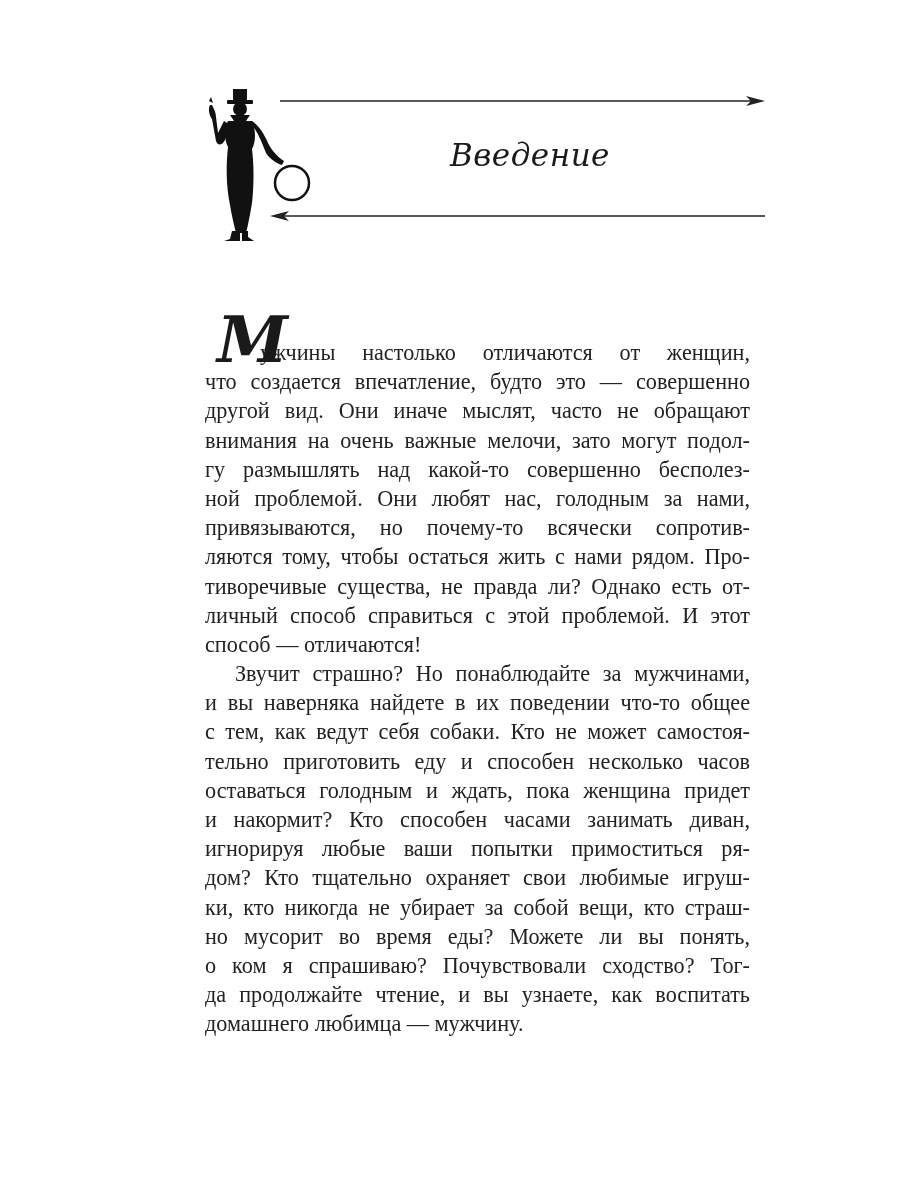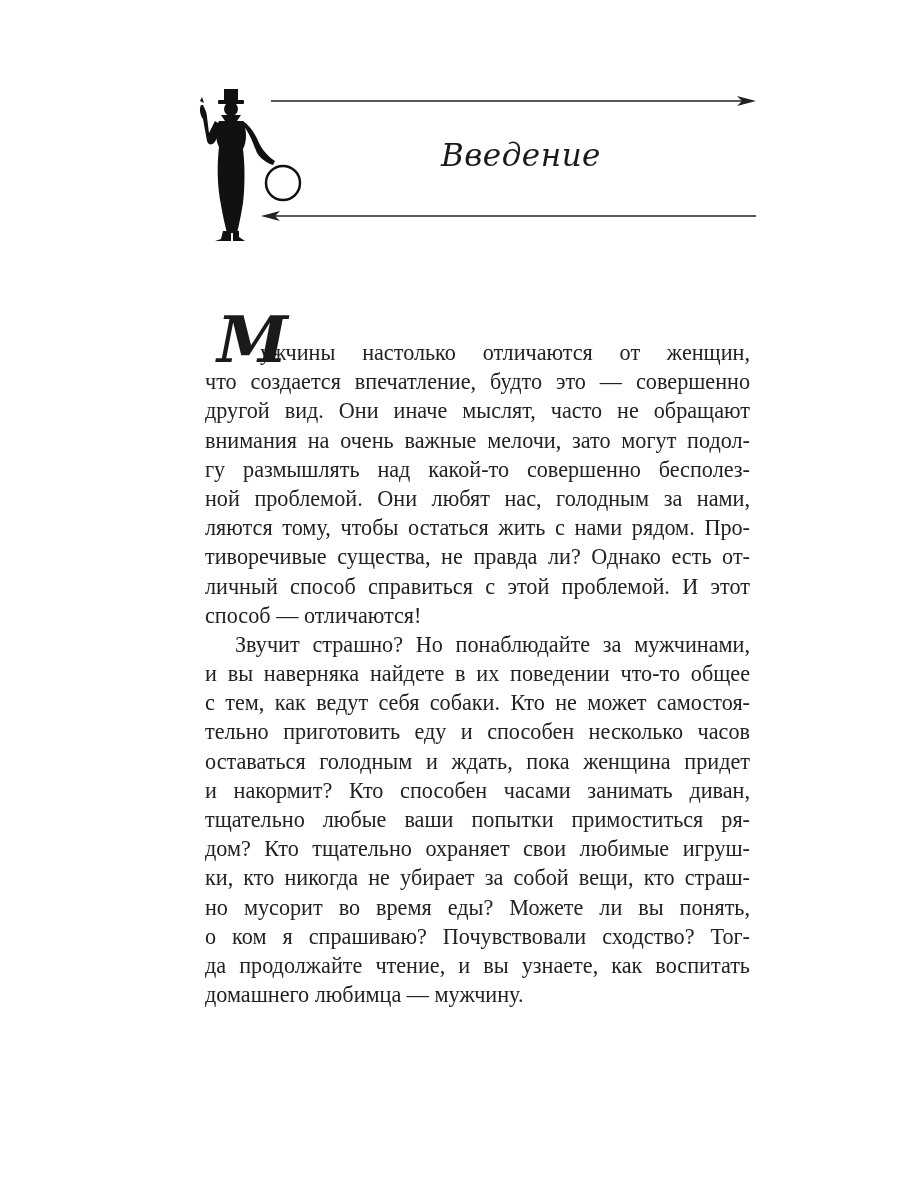--- a/index.html
+++ b/index.html
@@ -10,21 +10,21 @@
     body {
       width: 900px;
       height: 1200px;
       position: relative;
       overflow: hidden;
       color: #1e1e1e;
       font-family: "Liberation Serif", "DejaVu Serif", serif;
     }
     .header {
       position: absolute;
-      left: 191px;
+      left: 200px;
       top: 85px;
       width: 570px;
       height: 160px;
     }
     .figure {
       position: absolute;
       left: 0;
       top: 0;
       width: 115px;
       height: 160px;
@@ -135,33 +135,34 @@
 <div class="body-text">
   <div>
     <span class="line dropcap-line">
       <span class="dropcap">М</span><span>ужчины настолько отличаются от женщин,</span>
     </span>
     <span class="line">что создается впечатление, будто это — совершенно</span>
     <span class="line">другой вид. Они иначе мыслят, часто не обращают</span>
     <span class="line">внимания на очень важные мелочи, зато могут подол-</span>
     <span class="line">гу размышлять над какой-то совершенно бесполез-</span>
     <span class="line">ной проблемой. Они любят нас, голодным за нами,</span>
+    <span class="line">привязываются, но почему-то всячески сопротив-</span>
     <span class="line">ляются тому, чтобы остаться жить с нами рядом. Про-</span>
     <span class="line">тиворечивые существа, не правда ли? Однако есть от-</span>
     <span class="line">личный способ справиться с этой проблемой. И этот</span>
     <span class="line last">способ — отличаются!</span>
   </div>
   <div>
     <span class="line para2-first">Звучит страшно? Но понаблюдайте за мужчинами,</span>
     <span class="line">и вы наверняка найдете в их поведении что-то общее</span>
     <span class="line">с тем, как ведут себя собаки. Кто не может самостоя-</span>
     <span class="line">тельно приготовить еду и способен несколько часов</span>
     <span class="line">оставаться голодным и ждать, пока женщина придет</span>
     <span class="line">и накормит? Кто способен часами занимать диван,</span>
-    <span class="line">тщательно любые ваши попытки примоститься ря-</span>
+    <span class="line">игнорируя любые ваши попытки примоститься ря-</span>
     <span class="line">дом? Кто тщательно охраняет свои любимые игруш-</span>
     <span class="line">ки, кто никогда не убирает за собой вещи, кто страш-</span>
     <span class="line">но мусорит во время еды? Можете ли вы понять,</span>
     <span class="line">о ком я спрашиваю? Почувствовали сходство? Тог-</span>
     <span class="line">да продолжайте чтение, и вы узнаете, как воспитать</span>
     <span class="line last">домашнего любимца — мужчину.</span>
   </div>
 </div>
 
 </body></html>

